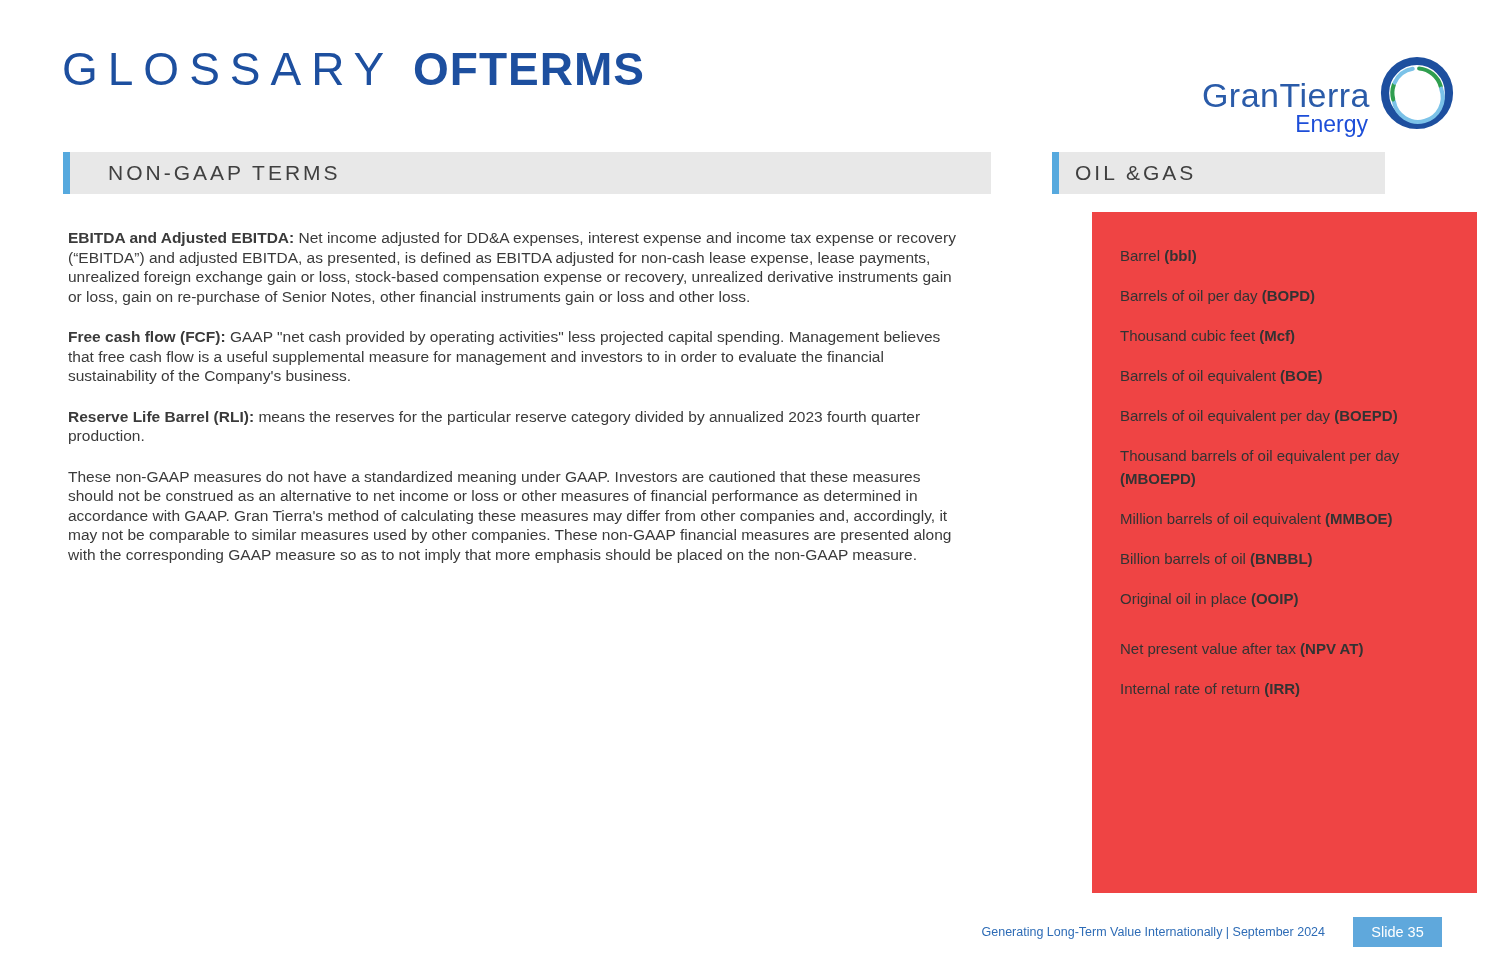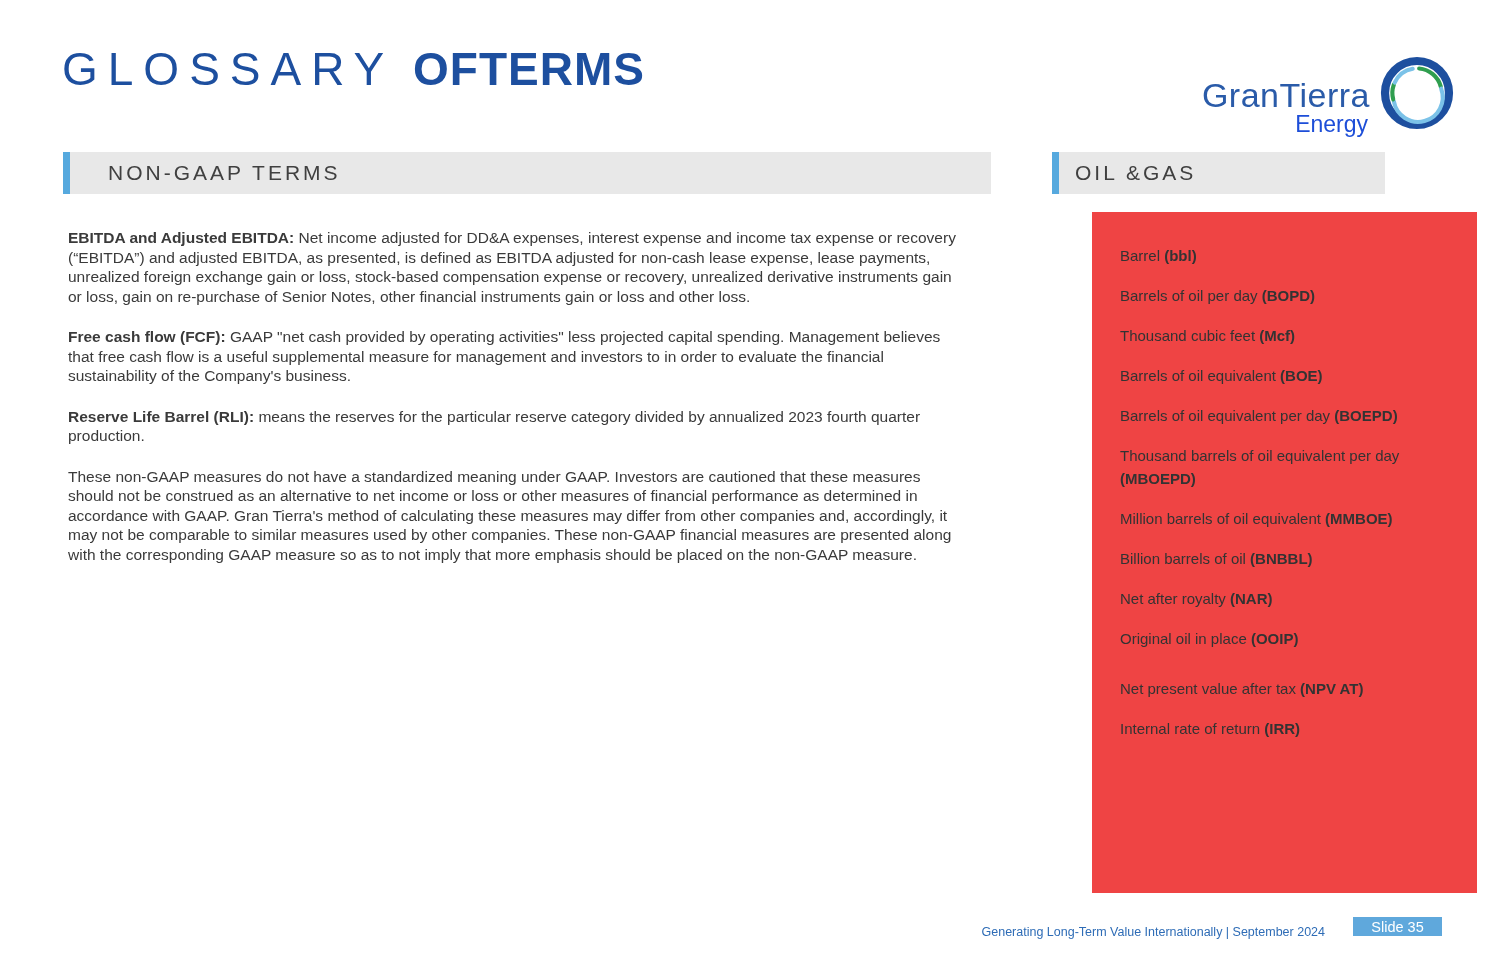--- a/index.html
+++ b/index.html
@@ -110,21 +110,21 @@
     position: absolute;
     top: 925px;
     right: 175px;
     font-size: 12.5px;
     color: #2e6cb6;
     white-space: nowrap;
   }
   .slide-badge {
     position: absolute;
     left: 1353px; top: 917px;
-    width: 89px; height: 19px;
+    width: 89px; height: 30px;
     background: #5fa8dc;
     color: #ffffff;
     font-size: 14.5px;
     display: flex;
     align-items: center;
     justify-content: center;
   }
 </style>
 </head>
 <body>
@@ -206,24 +206,20 @@
   </div>
   <div class="gloss-item">
     <span>Million barrels of oil equivalent</span>
     <span class="abbr">(MMBOE)</span>
   </div>
   <div class="gloss-item">
     <span>Billion barrels of oil</span>
     <span class="abbr">(BNBBL)</span>
   </div>
   <div class="gloss-item">
-    <span>Net after royalty</span>
-    <span class="abbr">(NAR)</span>
-  </div>
-  <div class="gloss-item">
     <span>Original oil in place</span>
     <span class="abbr">(OOIP)</span>
   </div>
   <div class="gloss-item group-gap">
     <span>Net present value after tax</span>
     <span class="abbr">(NPV AT)</span>
   </div>
   <div class="gloss-item">
     <span>Internal rate of return</span>
     <span class="abbr">(IRR)</span>

